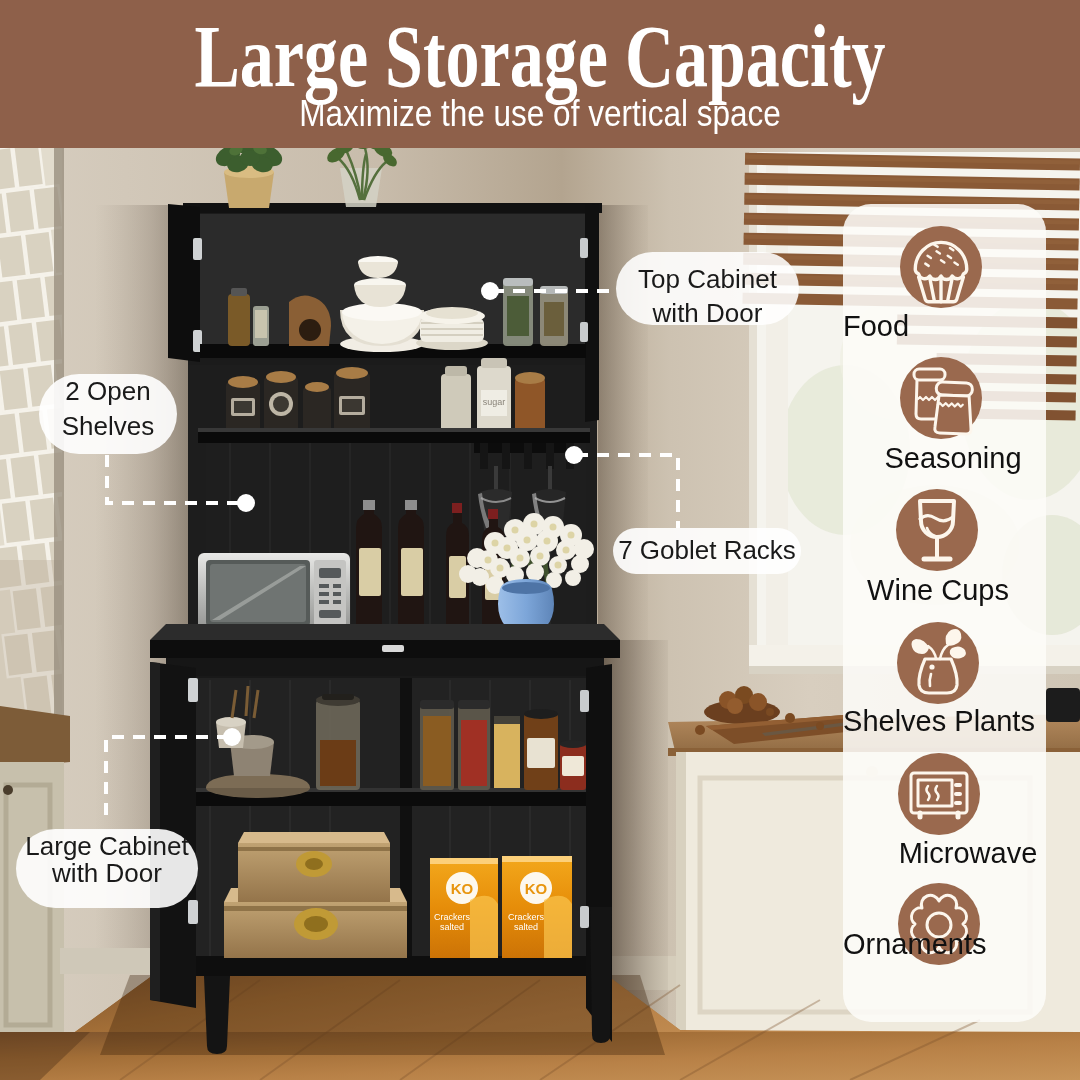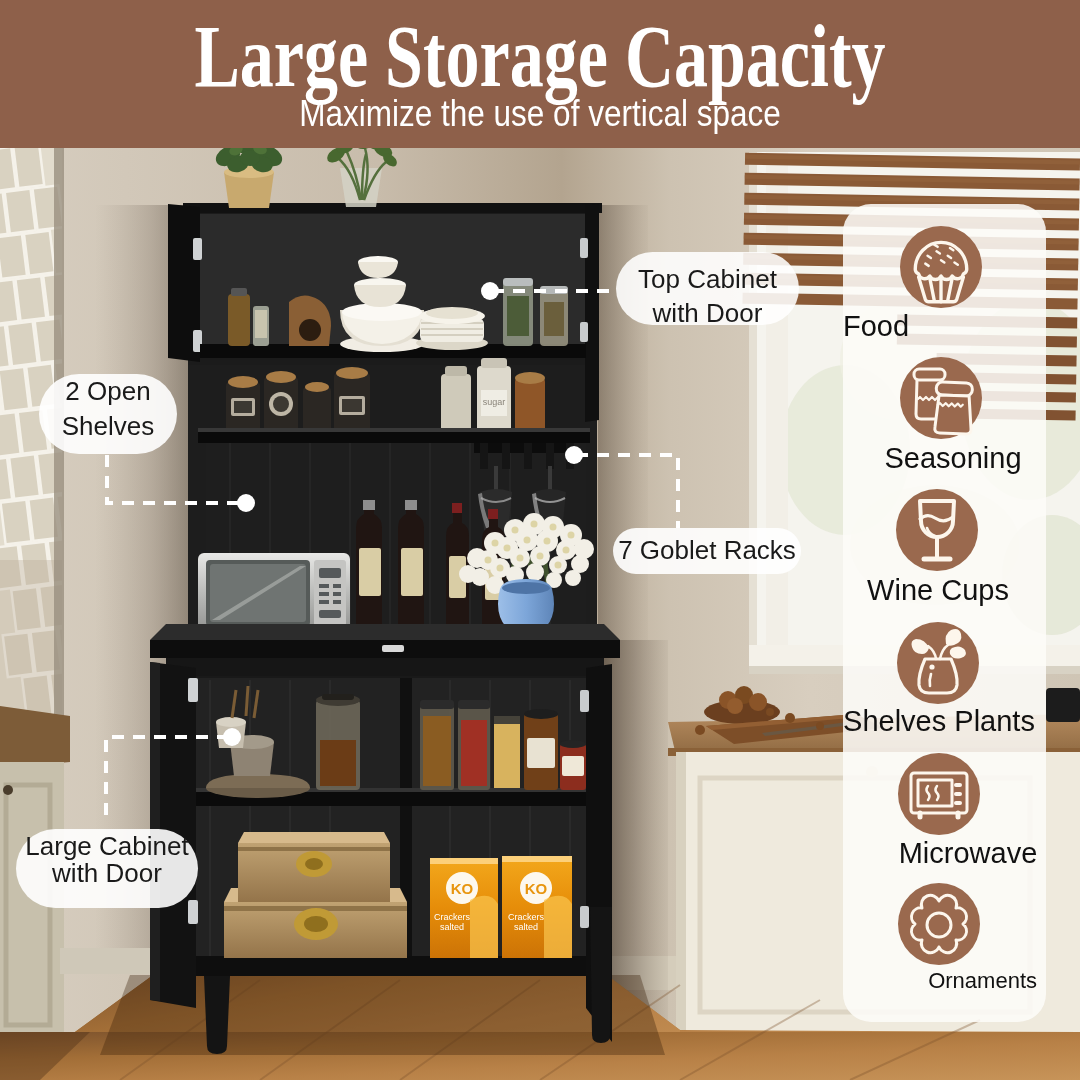--- a/index.html
+++ b/index.html
@@ -740,21 +740,21 @@
 <div class="abs" style="left:843px;top:310px;width:196px;text-align:left;font-size:29px;color:#111;">Food</div>
 
 <div class="abs" style="left:843px;top:442px;width:196px;text-align:center;font-size:29px;color:#111;padding-left:12px;">Seasoning</div>
 
 <div class="abs" style="left:843px;top:574px;width:190px;text-align:center;font-size:29px;color:#111;">Wine Cups</div>
 
 <div class="abs" style="left:843px;top:705px;width:192px;text-align:center;font-size:29px;color:#111;">Shelves Plants</div>
 
 <div class="abs" style="left:843px;top:837px;width:194px;text-align:center;font-size:29px;color:#111;margin-left:28px;">Microwave</div>
 
-<div class="abs" style="left:843px;top:968px;width:194px;text-align:right;font-size:22px;color:#111;">Ornaments</div>
+<div class="abs" style="left:843px;top:928px;width:194px;text-align:left;font-size:29px;color:#111;">Ornaments</div>
 
 <div class="abs" style="left:616px;top:252px;width:183px;height:73px;background:rgba(255,255,255,0.88);border-radius:37px;text-align:center;font-size:26px;color:#1a1a1a;line-height:34px;padding-top:10px;box-sizing:border-box;">Top Cabinet<br>with Door</div>
 
 <div class="abs" style="left:39px;top:374px;width:138px;height:80px;background:rgba(255,255,255,0.9);border-radius:40px;text-align:center;font-size:26px;color:#1a1a1a;line-height:35px;box-sizing:border-box;">2 Open<br>Shelves</div>
 
 <div class="abs" style="left:613px;top:528px;width:188px;height:46px;background:rgba(255,255,255,0.9);border-radius:23px;text-align:center;font-size:26px;color:#1a1a1a;line-height:45px;white-space:nowrap;">7 Goblet Racks</div>
 
 <div class="abs" style="left:16px;top:829px;width:182px;height:79px;background:rgba(255,255,255,0.9);border-radius:40px;text-align:center;font-size:26px;color:#1a1a1a;line-height:27px;padding-top:4px;box-sizing:border-box;">Large Cabinet<br>with Door</div>
 
 <div class="abs" style="left:0;top:0;width:1080px;height:148px;background:#8e604a;"></div>

